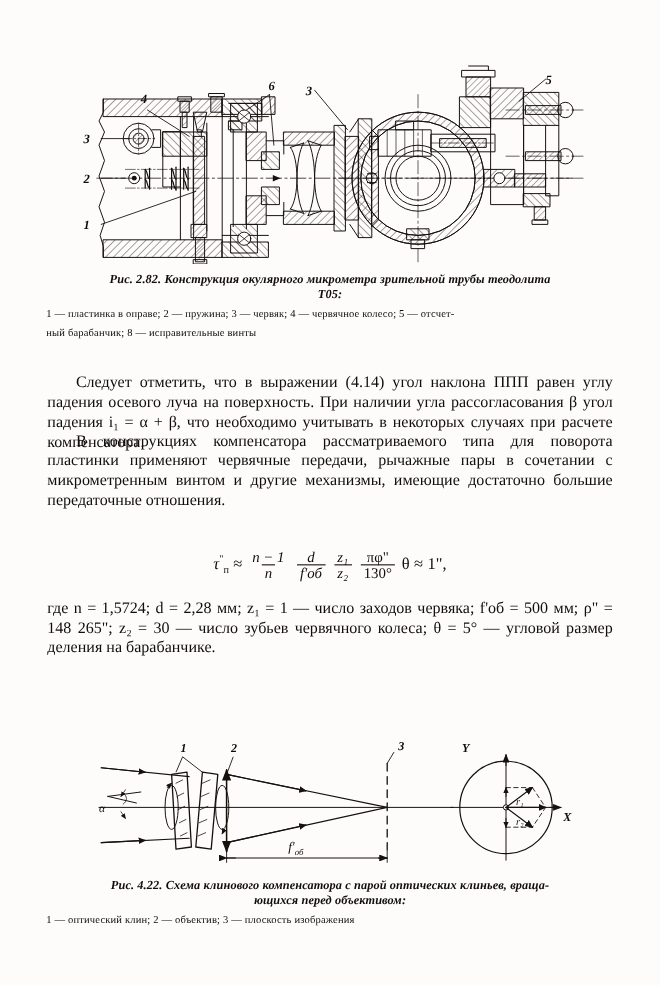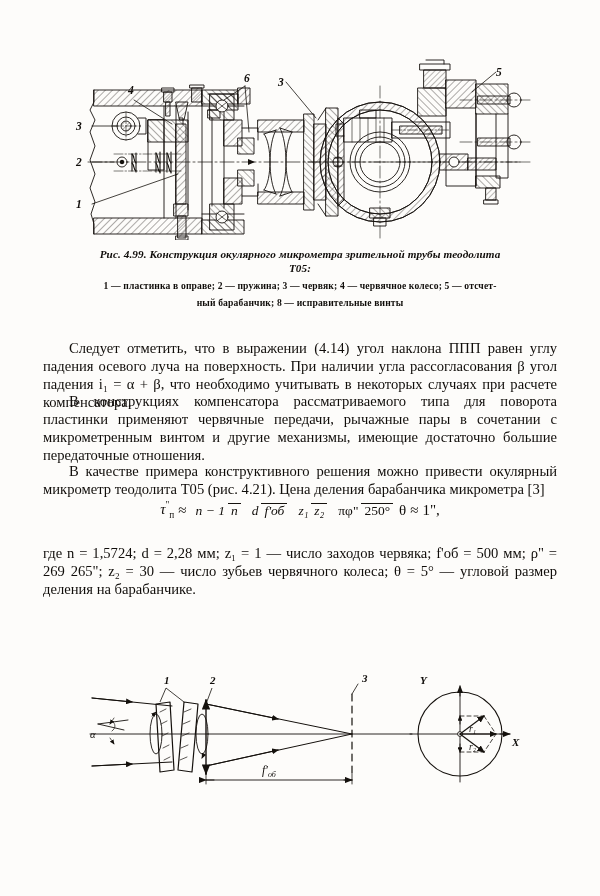--- a/index.html
+++ b/index.html
@@ -35,24 +35,23 @@
   
   .cap-main {
     font-style: italic;
     font-weight: bold;
     font-size: 11.2px;
     line-height: 14px;
     text-align: center;
     letter-spacing: 0.1px;
   }
   .cap-sub {
-    font-weight: bold;
+    font-weight: normal;
     font-size: 9.6px;
     line-height: 12.4px;
-    text-align: center;
     letter-spacing: 0.15px;
   }
   #caption-421 {
     position: absolute;
     left: 42px;
     top: 247px;
     width: 516px;
   }
   #caption-421 .cap-sub { margin-top: 5px; }
 
@@ -87,21 +86,21 @@
     position: absolute;
     left: 43px;
     top: 500px;
     width: 514px;
     text-align: center;
     font-size: 15px;
   }
   .mrow { display: inline-flex; align-items: center; justify-content: center; gap: 4px; }
   .frac {
     display: inline-flex;
-    flex-direction: row;
+    flex-direction: column;
     align-items: center;
     vertical-align: middle;
     font-size: 13.5px;
     margin: 0 2px;
   }
   .frac .num { padding: 0 3px 0px; line-height: 13px; }
   .frac .den { padding: 0px 3px 0; line-height: 13px; border-top: 1.1px solid #15110d; }
   .ital { font-style: italic; }
   sub, sup { font-size: 0.62em; font-style: normal; }
 
@@ -336,66 +335,63 @@
         <text x="24" y="150">1</text>
         <text x="76" y="36">4</text>
         <text x="192" y="24">6</text>
         <text x="226" y="28">3</text>
         <text x="444" y="18">5</text>
       </g>
     </svg>
   </div>
 
   <div id="caption-421">
-    <div class="cap-main">Рис. 4.99. Конструкция окулярного микрометра зрительной трубы теодолита</div>
+    <div class="cap-main">Рис. 2.82. Конструкция окулярного микрометра зрительной трубы теодолита</div>
     <div class="cap-main">Т05:</div>
     <div class="cap-sub">1 — пластинка в оправе; 2 — пружина; 3 — червяк; 4 — червячное колесо; 5 — отсчет-</div>
     <div class="cap-sub">ный барабанчик; 8 — исправительные винты</div>
   </div>
 
   <div class="body-block" id="para-1">
     <p>Следует отметить, что в выражении (4.14) угол наклона ППП равен углу падения осевого луча на поверхность. При наличии угла рассогласования β угол падения i₁ = α + β, что необходимо учитывать в некоторых случаях при расчете компенсатора.</p>
   </div>
 
   <div class="body-block" id="para-2">
     <p>В конструкциях компенсатора рассматриваемого типа для поворота пластинки применяют червячные передачи, рычажные пары в сочетании с микрометренным винтом и другие механизмы, имеющие достаточно большие передаточные отношения.</p>
   </div>
 
-  <div class="body-block" id="para-3">
-    <p>В качестве примера конструктивного решения можно привести окулярный микрометр теодолита Т05 (рис. 4.21). Цена деления барабанчика микрометра [3]</p>
-  </div>
 
   <div id="formula">
     <span class="mrow">
       <span class="ital"><span>τ</span><sup>"</sup><sub>п</sub></span>
       <span>≈</span>
       <span class="frac">
         <span class="num ital">n − 1</span>
         <span class="den ital">n</span>
       </span>
       <span class="frac">
         <span class="num ital">d</span>
         <span class="den ital">f'об</span>
       </span>
       <span class="frac">
         <span class="num ital">z₁</span>
         <span class="den ital">z₂</span>
       </span>
       <span class="frac">
         <span class="num">πφ"</span>
-        <span class="den">250°</span>
+        <span class="den">130°</span>
       </span>
       <span>θ</span>
       <span>≈</span>
       <span>1",</span>
     </span>
   </div>
 
   <div class="body-block" id="para-4">
-    <p class="no-indent">где n = 1,5724; d = 2,28 мм; z₁ = 1 — число заходов червяка; f'об = 500 мм; ρ" = 269 265"; z₂ = 30 — число зубьев червячного колеса; θ = 5° — угловой размер деления на барабанчике.</p>
+    <p class="no-indent">где n = 1,5724; d = 2,28 мм; z₁ = 1 — число заходов червяка; f'об = 500 мм; ρ" = 148 265"; z₂ = 30 — число зубьев червячного колеса; θ = 5° — угловой размер деления на барабанчике.</p>
   </div>
 
 
   <div class="fig422">
     <svg width="500" height="132" viewBox="0 0 500 132" xmlns="http://www.w3.org/2000/svg">
       <defs>
         <marker id="arrR" markerWidth="9" markerHeight="7" refX="8" refY="3.5" orient="auto">
           <path d="M0 0 L9 3.5 L0 7 z" fill="#15110d"></path>
         </marker>
         <marker id="arrSm" markerWidth="7" markerHeight="6" refX="6" refY="3" orient="auto">
@@ -498,16 +494,21 @@
         <path d="M114 26 L132 40"></path>
         <path d="M160 26 L154 42"></path>
       </g>
 
       <g font-family="Liberation Serif, serif" font-size="12" fill="#100d0a">
         <text x="210" y="112" font-style="italic">f′<tspan font-size="8" dy="3">об</tspan></text>
       </g>
     </svg>
   </div>
 
+  <div id="caption-422">
+    <div class="cap-main">Рис. 4.22. Схема клинового компенсатора с парой оптических клиньев, враща-</div>
+    <div class="cap-main">ющихся перед объективом:</div>
+    <div class="cap-sub">1 — оптический клин; 2 — объектив; 3 — плоскость изображения</div>
+  </div>
 
   <div id="page-number">118</div>
 
 </div>
 
 </body></html>

